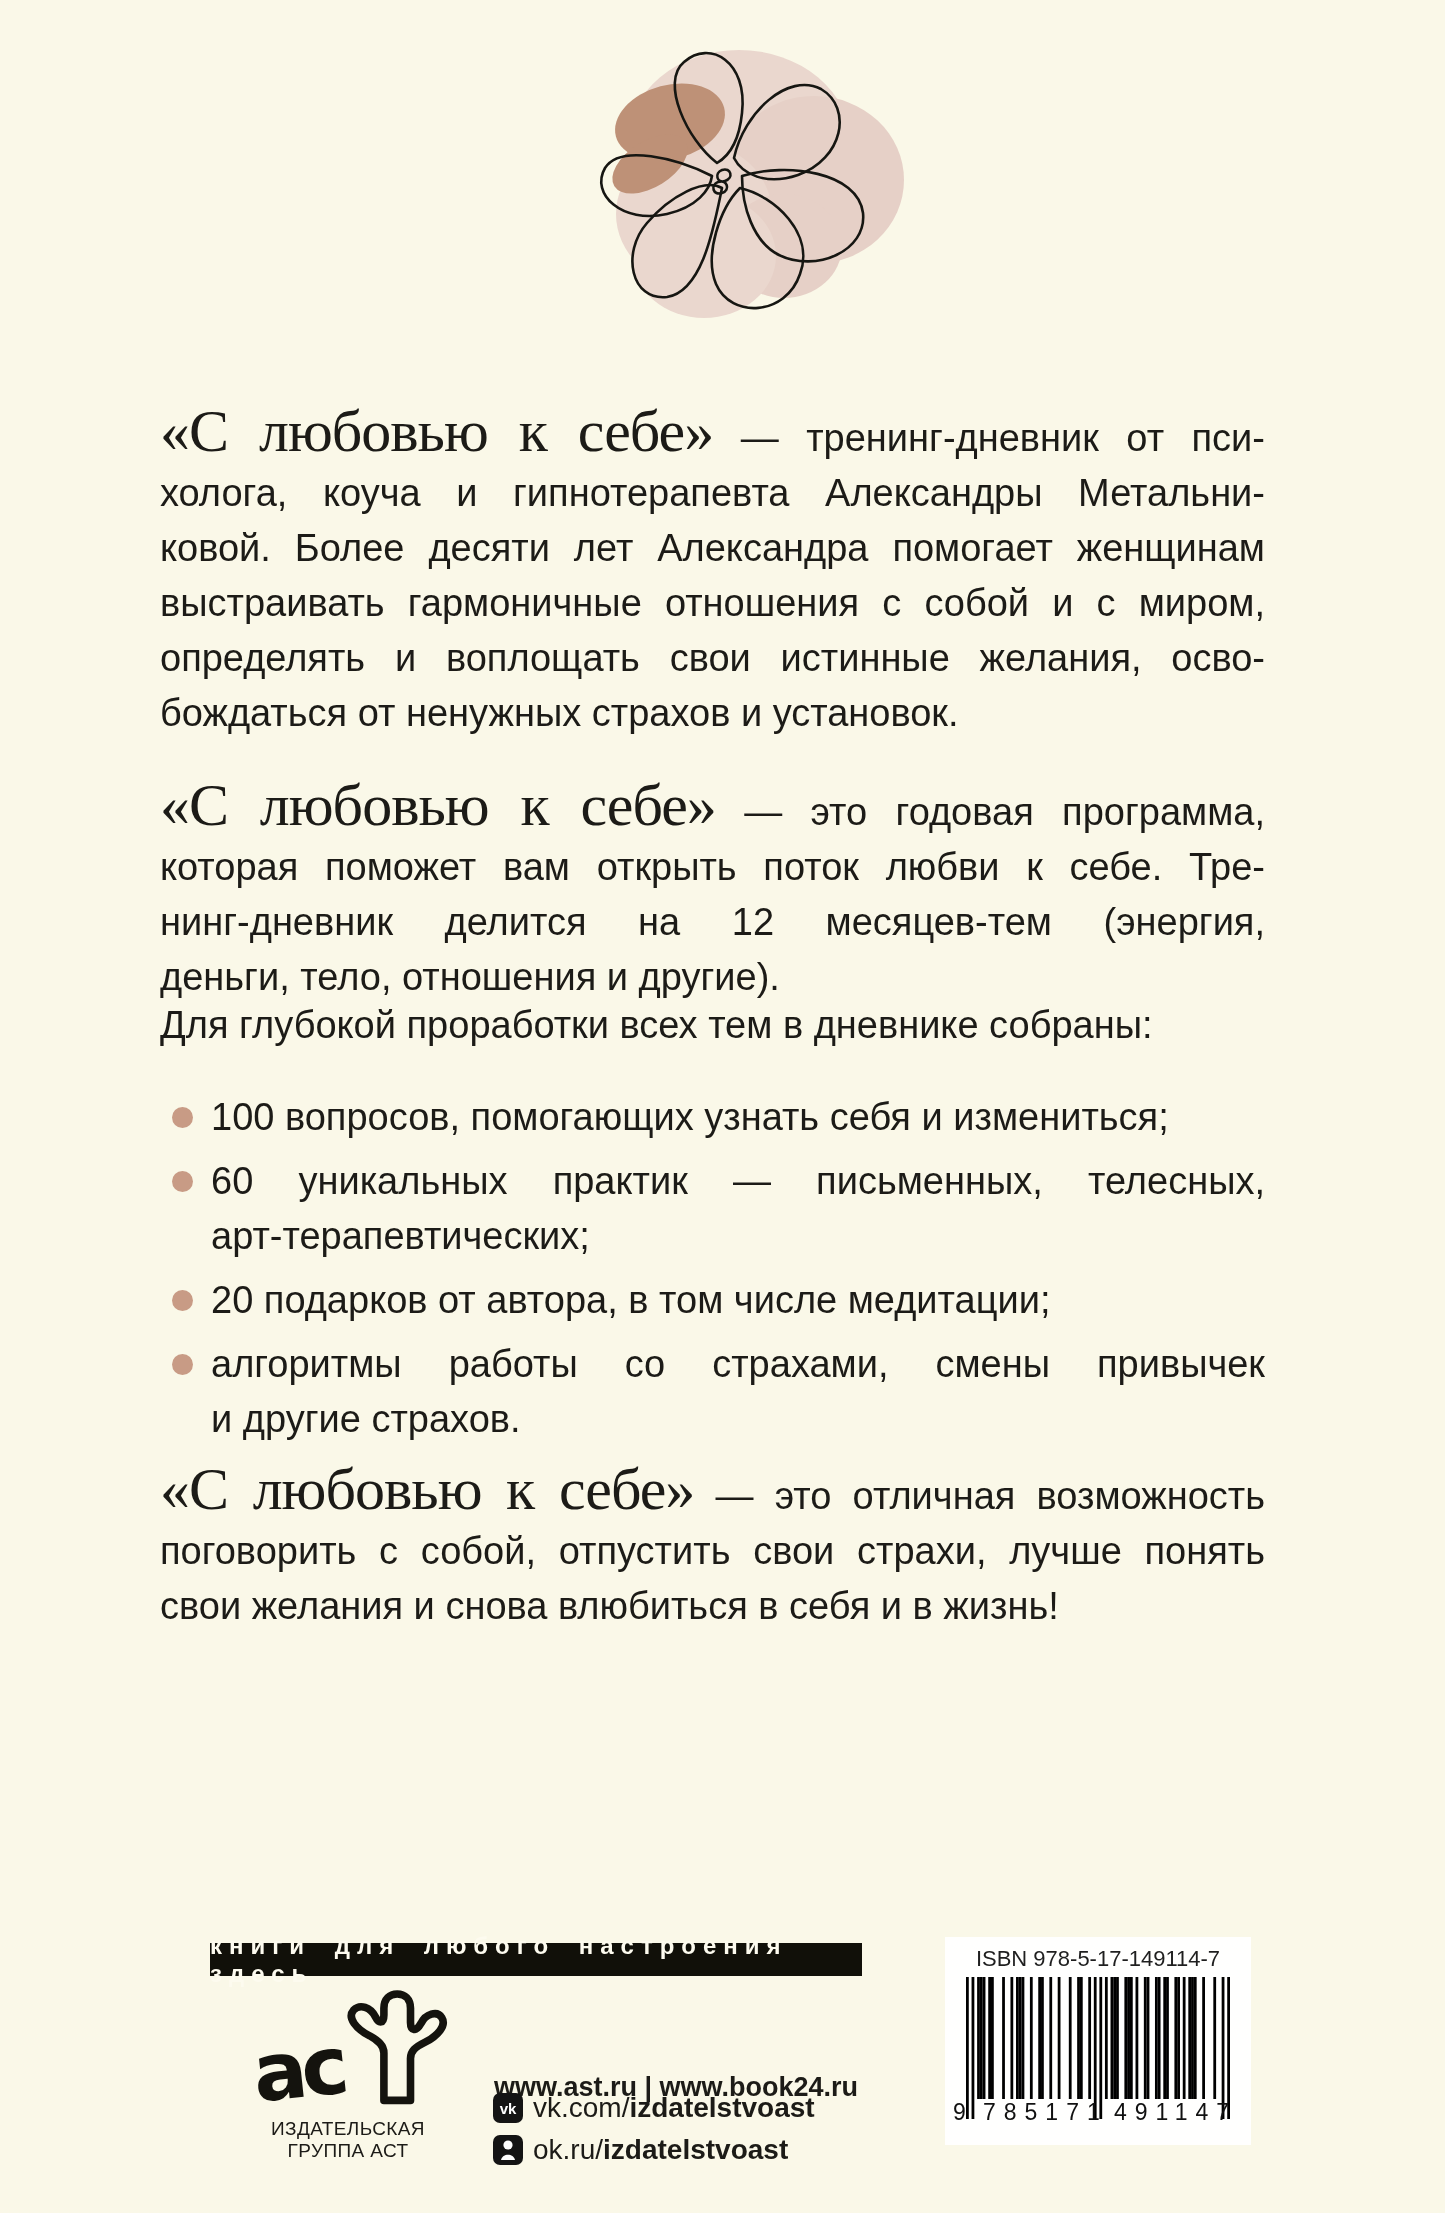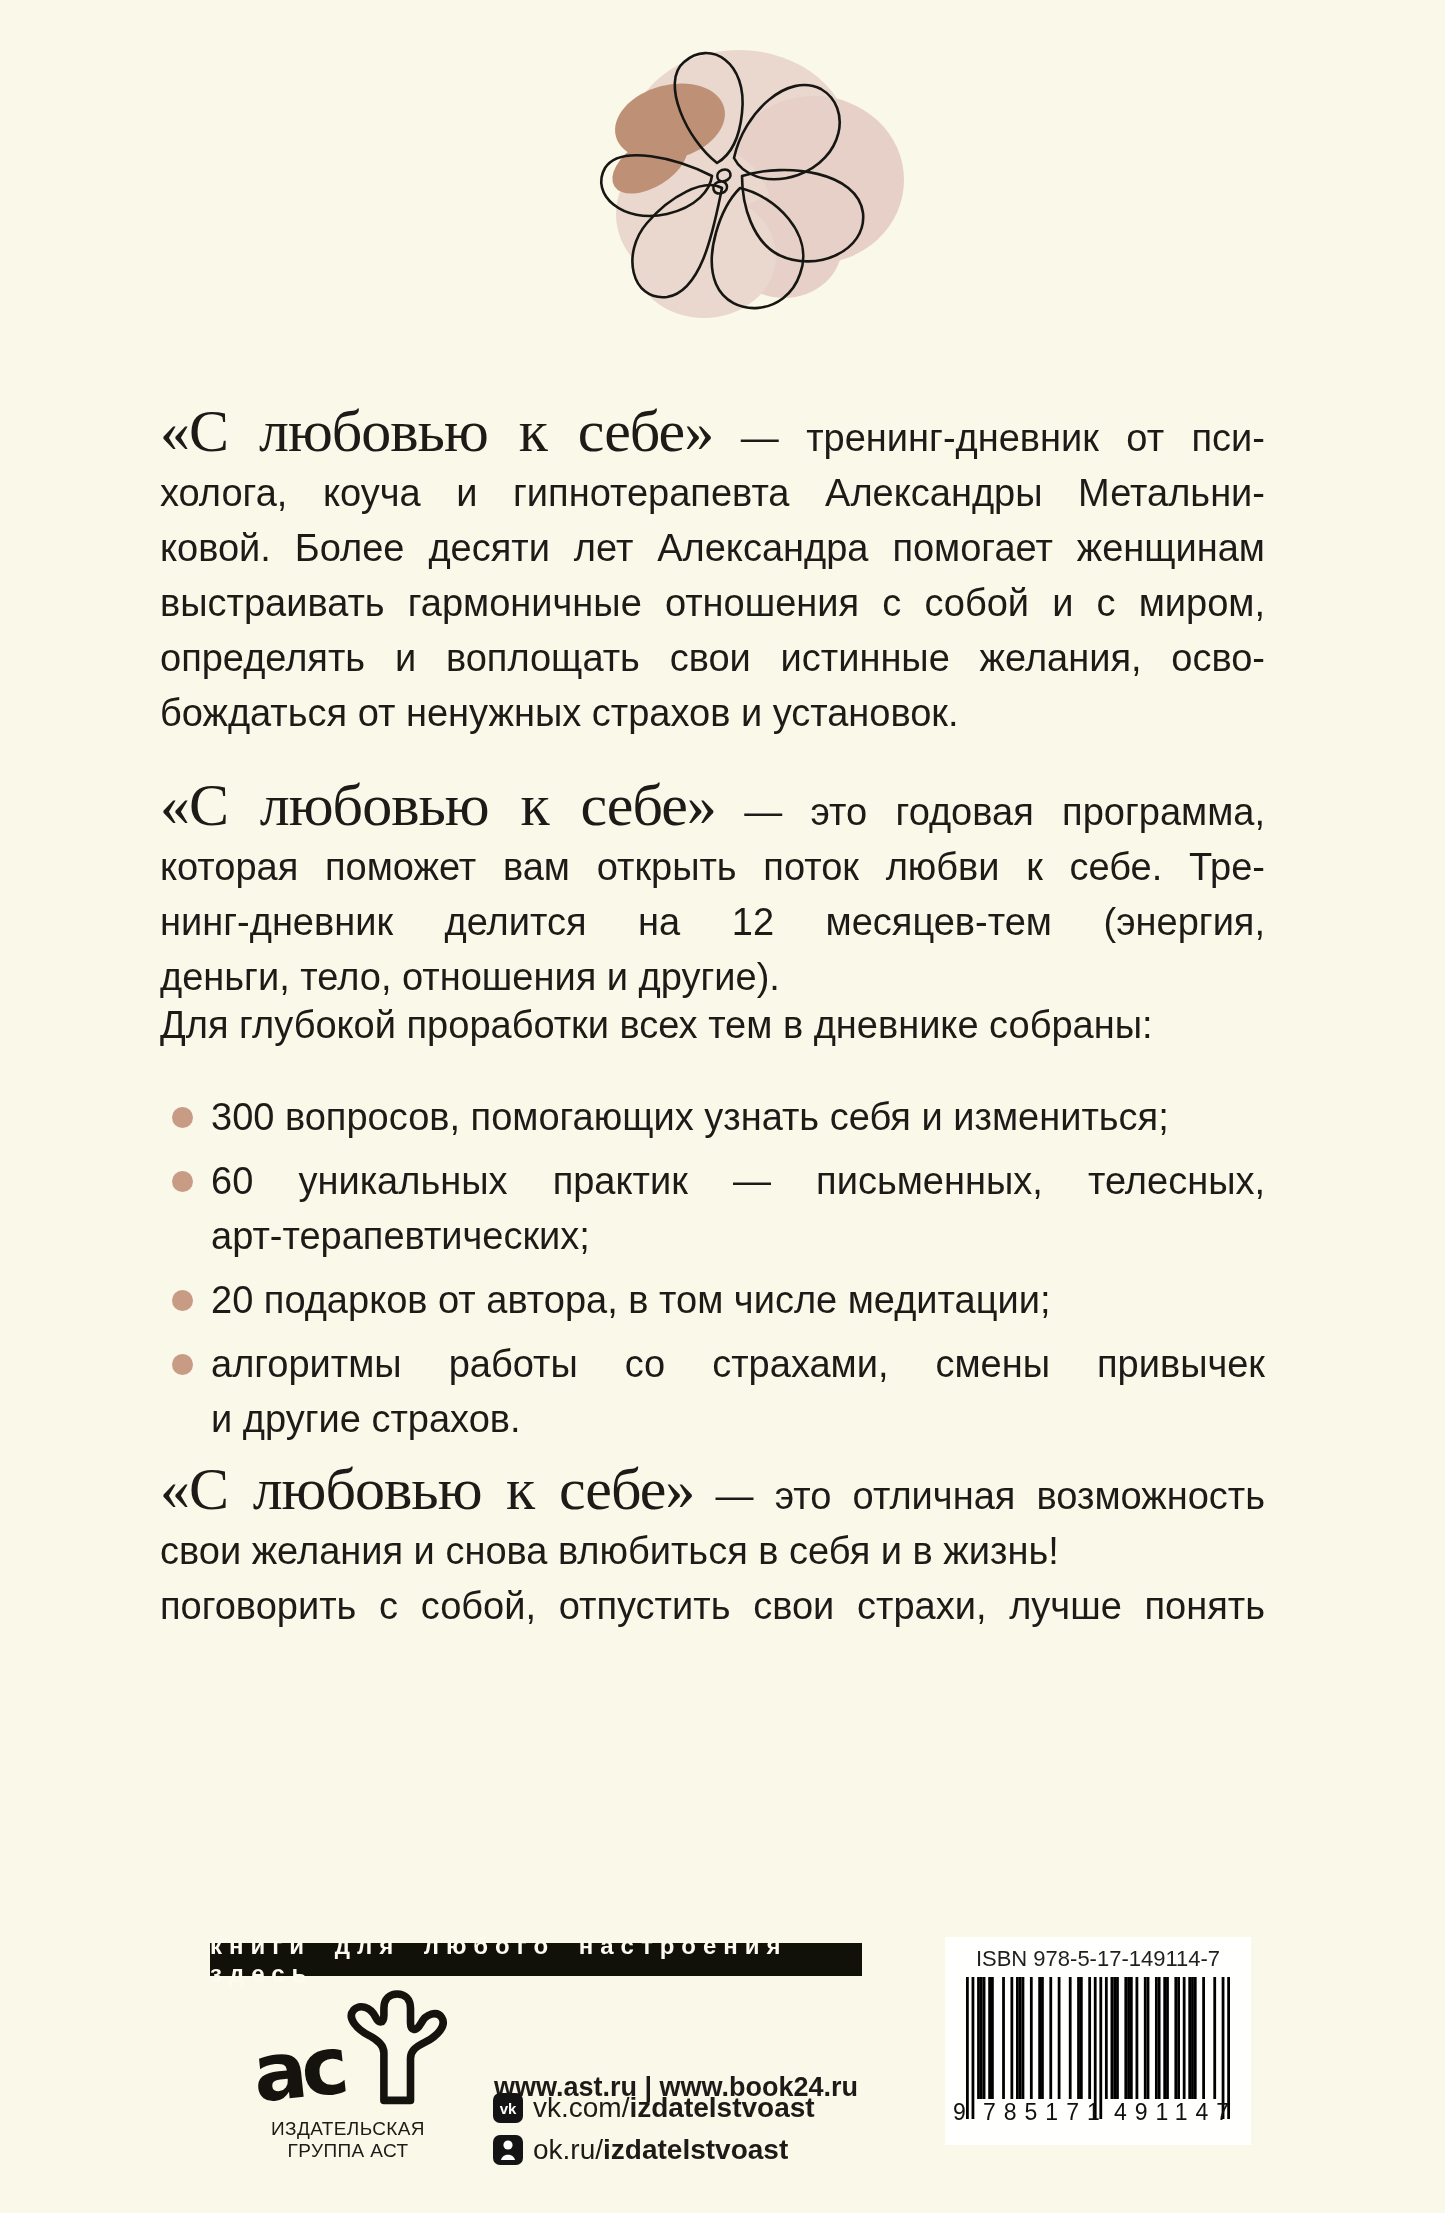--- a/index.html
+++ b/index.html
@@ -89,21 +89,21 @@
       <div class="tline last"><span>деньги, тело, отношения и другие).</span></div>
     </div>
   <div id="para2b" class="textblock">
       <div class="tline last"><span>Для глубокой проработки всех тем в дневнике собраны:</span></div>
     </div>
 
   <div id="bullets">
     <div class="bullet-item">
       <span class="bullet-dot"></span>
       <div>
-          <div class="tline last"><span>300 вопросов, помогающих узнать себя и измениться;</span></div>
+          <div class="tline last"><span>100 вопросов, помогающих узнать себя и измениться;</span></div>
         </div>
     </div>
     <div class="bullet-item">
       <span class="bullet-dot"></span>
       <div>
           <div class="tline"><span>60 уникальных практик — письменных, телесных,</span></div>
           <div class="tline last"><span>арт-терапевтических;</span></div>
         </div>
     </div>
     <div class="bullet-item">
@@ -116,22 +116,22 @@
       <span class="bullet-dot"></span>
       <div>
           <div class="tline"><span>алгоритмы работы со страхами, смены привычек</span></div>
           <div class="tline last"><span>и другие страхов.</span></div>
         </div>
     </div>
   </div>
 
   <div id="para3" class="textblock">
       <div class="tline"><span class="serif-lead">«С любовью к себе»</span><span> — это отличная возможность</span></div>
+      <div class="tline"><span>поговорить с собой, отпустить свои страхи, лучше понять</span></div>
       <div class="tline last"><span>свои желания и снова влюбиться в себя и в жизнь!</span></div>
-      <div class="tline"><span>поговорить с собой, отпустить свои страхи, лучше понять</span></div>
     </div>
 
   <div class="banner">книги для любого настроения здесь</div>
 
   <svg class="ast-logo" viewBox="0 0 196 132" aria-hidden="true">
     <text x="2" y="110" font-family="DejaVu Sans, sans-serif" font-weight="800" font-size="80" letter-spacing="-6" fill="#14130e" transform="rotate(-6 40 90)">ас</text>
     <g transform="translate(92,6) scale(0.95)" fill="none" stroke="#14130e" stroke-width="8" stroke-linecap="round" stroke-linejoin="round">
       <path d="M 42,112 L 42,62 C 42,54 36,49 27,44 C 13,37 3,25 10,17 C 17,10 28,14 33,24 C 37,32 42,31 42,22 L 42,15 C 42,5 48,0 56,0 C 64,0 70,5 70,15 L 70,30 C 70,39 76,40 81,31 C 86,21 98,17 103,25 C 108,33 99,44 85,51 C 75,56 70,60 70,68 L 70,112 Z"></path>
     </g>
   </svg>

